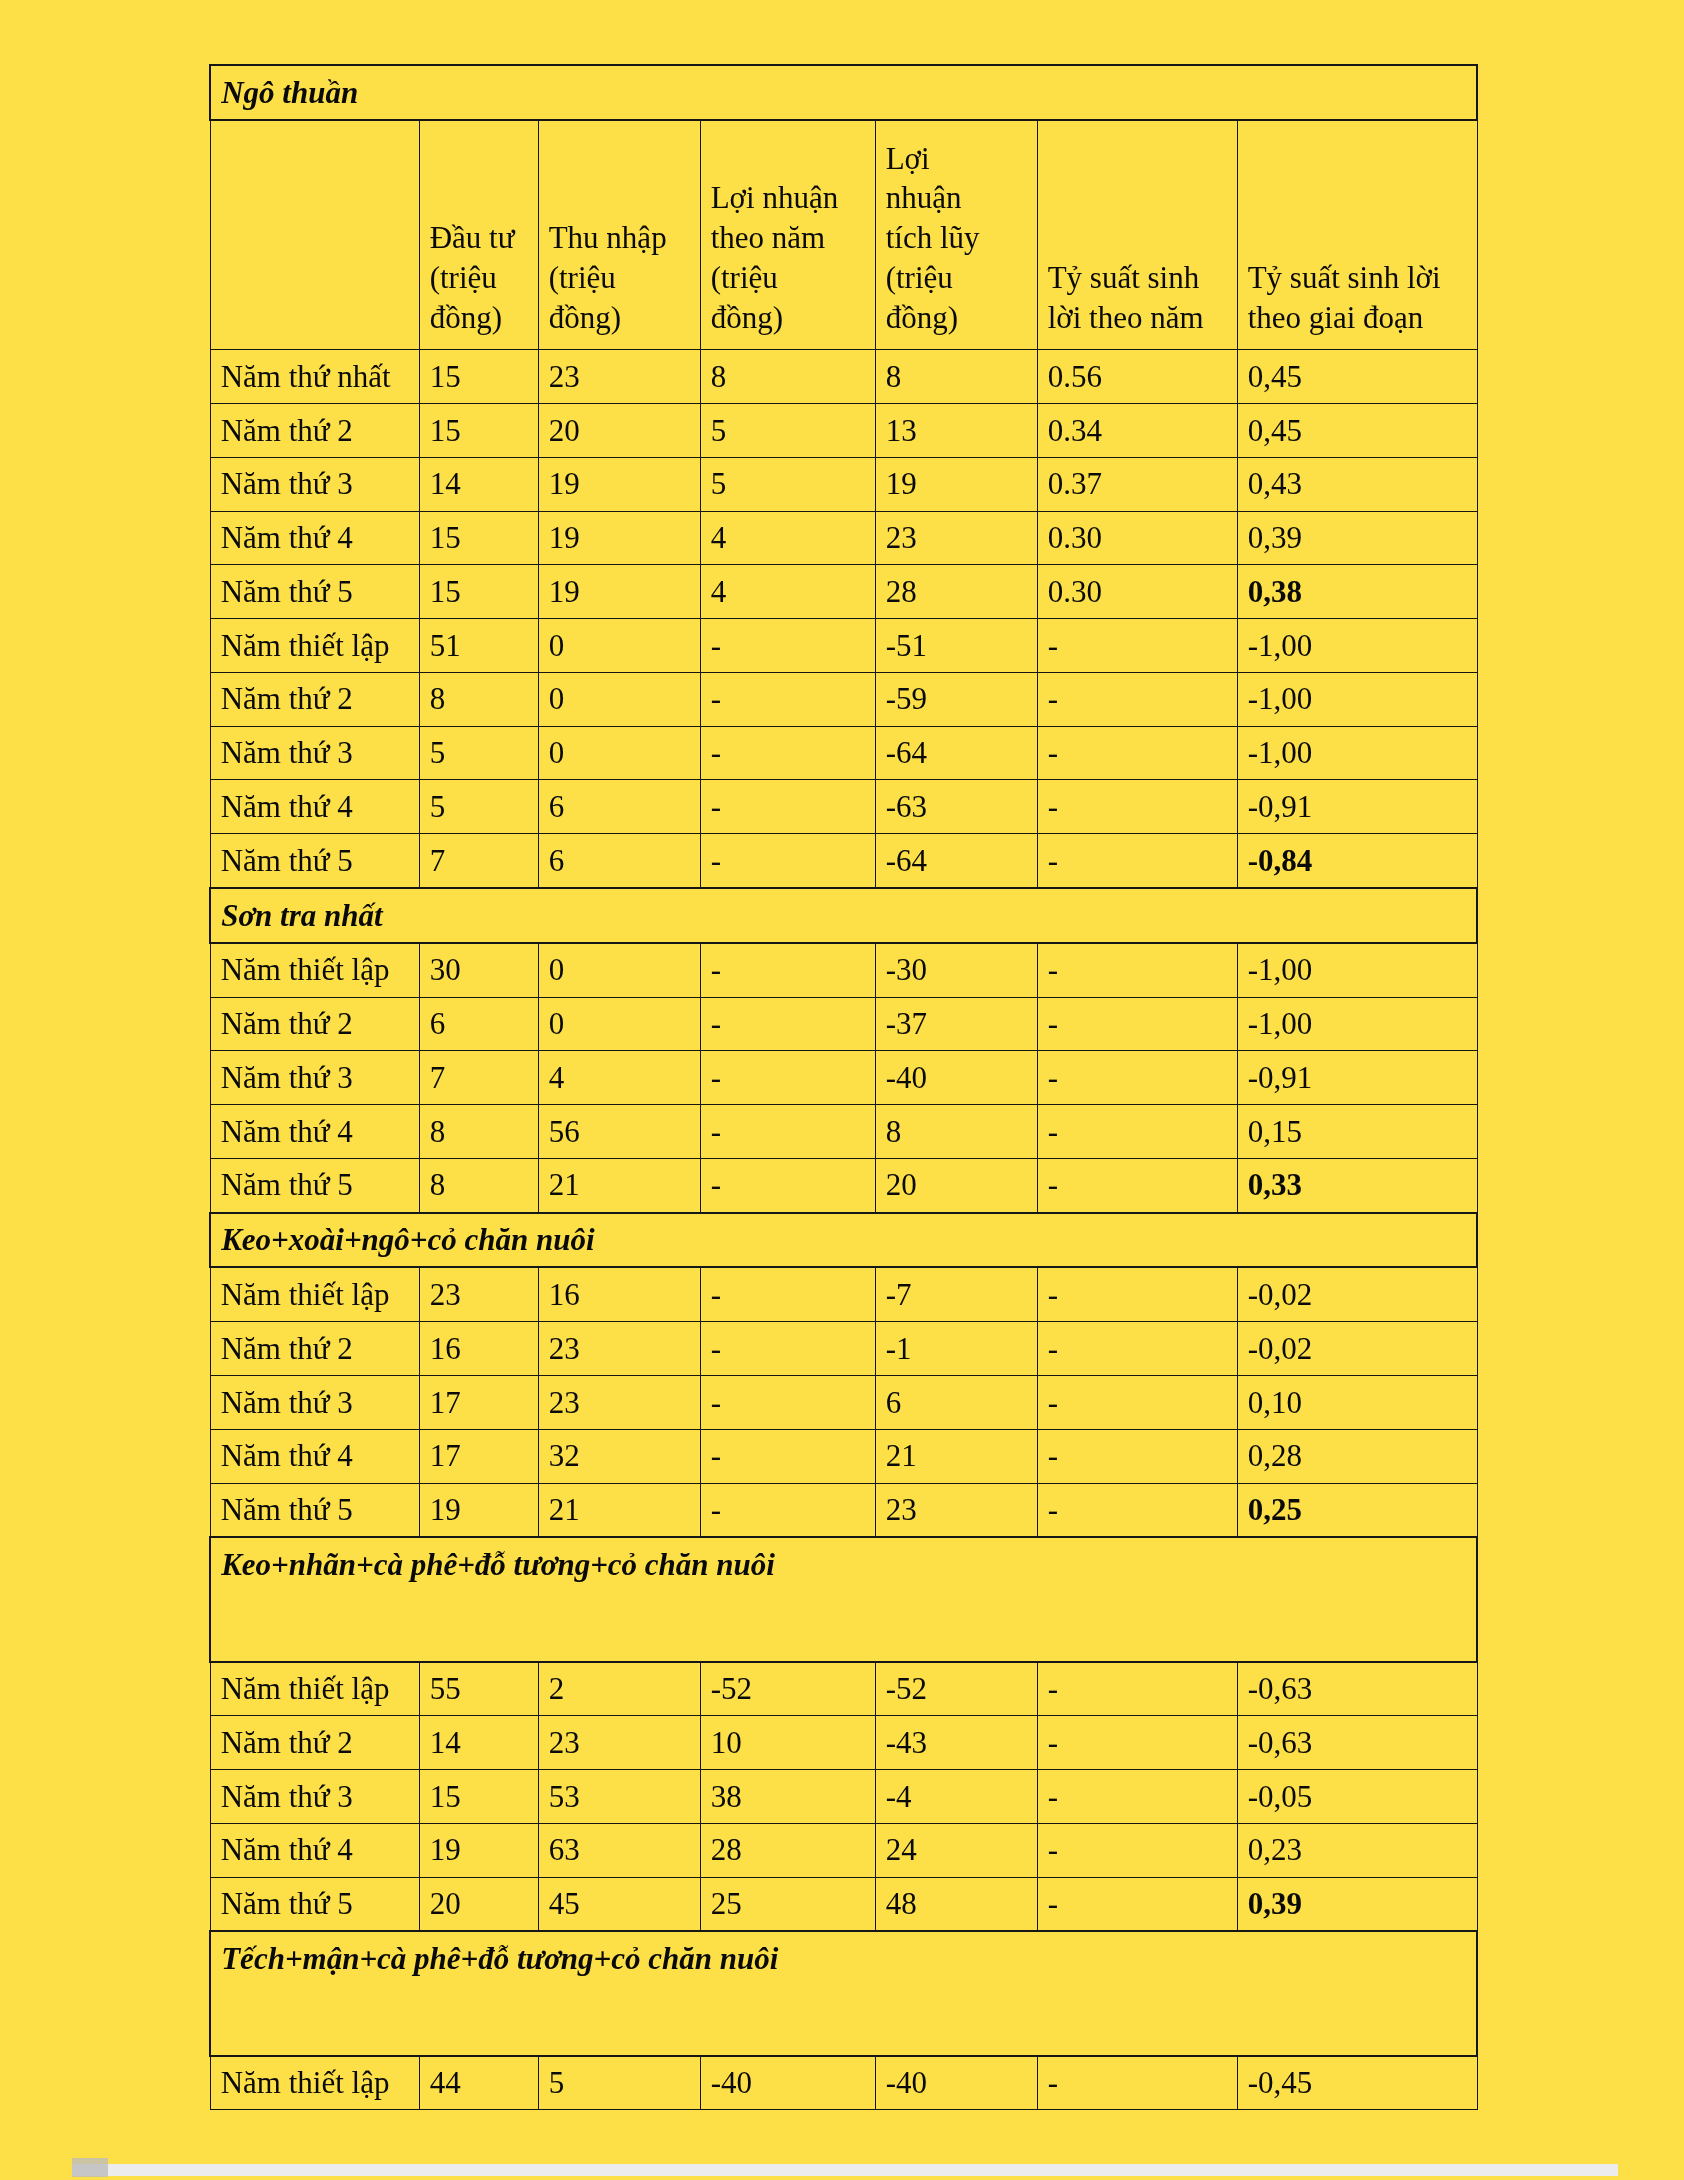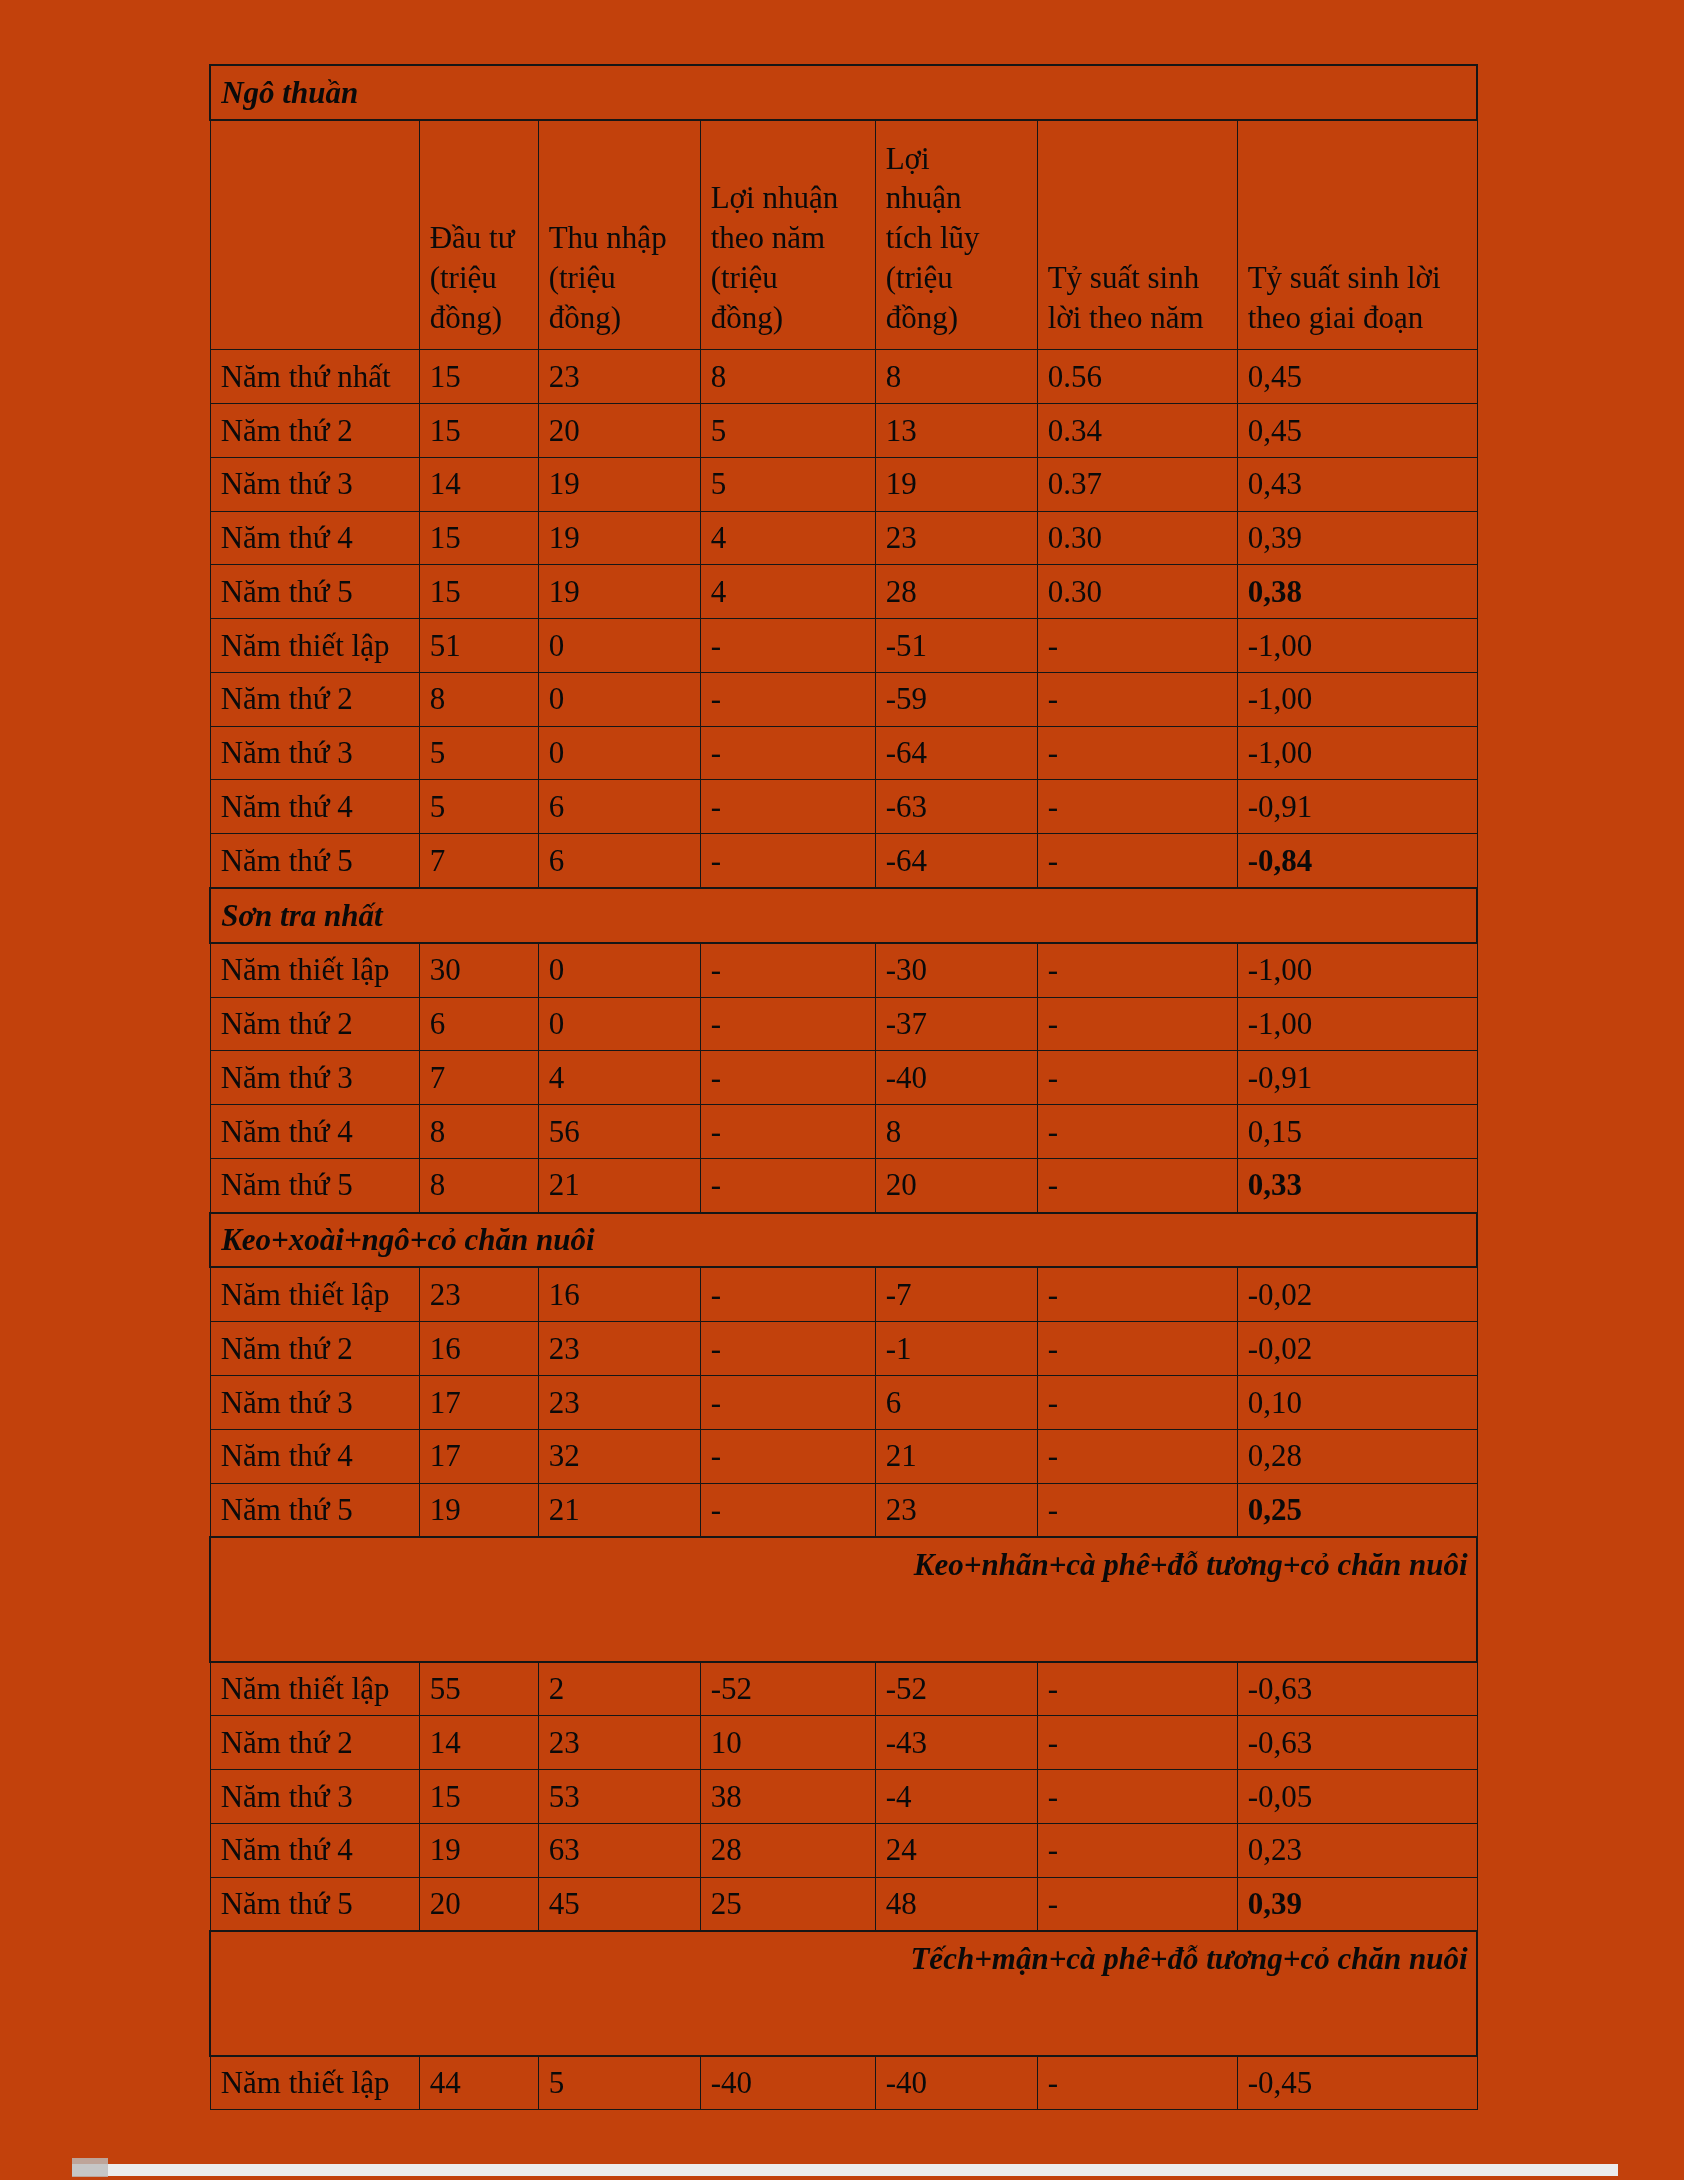--- a/index.html
+++ b/index.html
@@ -1,20 +1,20 @@
 <!DOCTYPE html>
 <html style="font-size:13.6px"><head>
 <meta charset="utf-8">
 <style>
   html, body { margin: 0; padding: 0; background: #ffffff; }
   .page {
     position: relative;
     width: 1685px;
     height: 2181px;
-    background: #c2410c;
+    background: #fde047;
     font-family: "Liberation Serif", "DejaVu Serif", serif;
     color: #0a0a0a;
     overflow: hidden;
   }
   table.main {
     position: absolute;
     left: 209px;
     top: 64px;
     width: 1267px;
     border-collapse: collapse;
@@ -32,21 +32,20 @@
     font-weight: bold;
     font-style: italic;
     height: 46px;
     vertical-align: middle;
     border: 2.6px solid #161616;
   }
   tr.section-title.tall td {
     height: 112px;
     vertical-align: top;
     padding-top: 6.8px;
-    text-align: right;
   }
   tr.col-header td {
     height: 213px;
     vertical-align: bottom;
     white-space: pre-line;
     padding-bottom: 12px;
     text-align: justify;
   }
   tr.data-row td {
     height: 46px;

